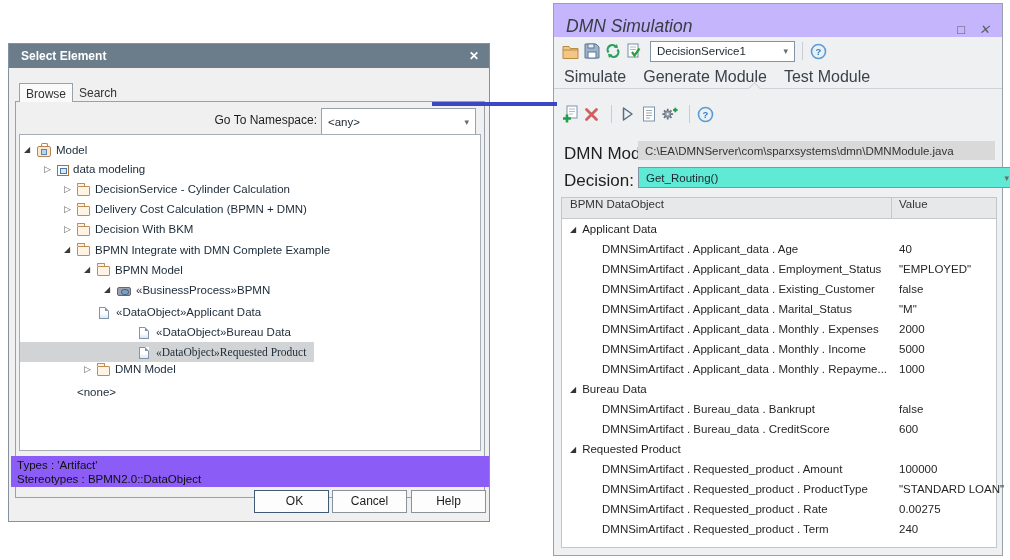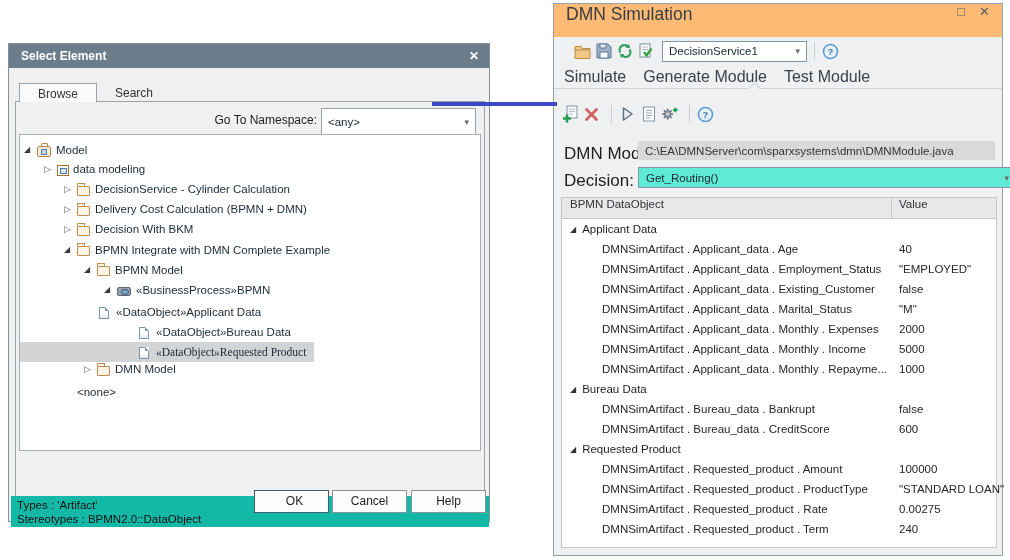--- a/index.html
+++ b/index.html
@@ -10,21 +10,21 @@
   .connector { position:absolute; left:432px; top:102px; width:125px; height:4px; background:#3c48c3; z-index:60; }
 
   
   .dlg { position:absolute; left:8px; top:43px; width:482px; height:479px; background:#f0f0f0;
          border:1px solid #84929f; z-index:10; }
   .dlg-titlebar { height:24px; background:#6b7c8a; color:#fff; display:flex; align-items:center;
                   padding:0 10px 0 12px; font-size:12px; font-weight:bold; }
   .dlg-close { margin-left:auto; font-size:12px; font-weight:bold; cursor:default; }
 
   .dlg-tabs { position:absolute; left:10px; top:39px; display:flex; font-size:12px; color:#333; z-index:3; }
-  .dtab { padding:3px 18px 3px; height:19px; }
+  .dtab { padding:3px 6px 3px; height:19px; }
   .dtab.active { background:#fafafa; border:1px solid #98a2ab; border-bottom:none; margin-bottom:-1px; }
 
   .dlg-panel { position:absolute; left:6px; top:57px; width:470px; height:397px; border:1px solid #98a2ab;
                background:#f0f0f0; }
 
   .ns-label { position:absolute; left:0; top:69px; width:308px; text-align:right; font-size:12px; color:#1e1e1e; }
   .ns-combo { position:absolute; left:312px; top:64px; width:155px; height:28px; background:#fff;
               border:1px solid #98a2ab; display:flex; align-items:center; font-size:11.5px; color:#1c2732;
               padding-left:6px; }
   .combo-arrow { margin-left:auto; padding-right:6px; color:#6a6a6a; font-size:9px; }
@@ -53,35 +53,35 @@
                           border:1px solid #c08e55; border-bottom:none; background:#fdf4e6; border-radius:1px 1px 0 0; }
   .ticon.business-process { width:14px; height:9px; margin-top:3px; background:#9aa0ac; border:1px solid #636973; border-radius:2px; }
   .ticon.business-process::before { content:''; position:absolute; left:3px; top:1px; width:6px; height:4px;
                                     background:#7e9fc6; border:1px solid #46648c; border-radius:50%; }
   .ticon.document { width:10px; height:12px; margin:1px 7px 0 2px; border:1px solid #8094ab;
                     background:linear-gradient(to bottom,#ffffff 55%,#dce6f2 100%); }
   .ticon.document::before { content:''; position:absolute; right:-1px; top:-1px; width:0; height:0;
                             border-style:solid; border-width:0 4px 4px 0; border-color:#f0f4f9 #fff #8094ab transparent; }
   .ticon.none { visibility:hidden; }
 
-  .dlg-status { position:absolute; left:2px; top:412px; width:478px; height:31px; background:#14b8a6;
-                font-size:11.5px; color:#101010; padding:2px 0 1px 6px; line-height:14px;margin-top:40px; }
+  .dlg-status { position:absolute; left:2px; top:412px; width:478px; height:31px; background:#8b5cf6;
+                font-size:11.5px; color:#101010; padding:2px 0 1px 6px; line-height:14px; }
   .btn { position:absolute; top:446px; width:75px; height:23px; background:#fdfdfd; border:1px solid #8a939c;
          font-size:12px; color:#1e1e1e; font-family:inherit; text-align:center; line-height:21px; }
   .btn.default { border:1px solid #3e5a75; }
 
   
   .win { position:absolute; left:553px; top:3px; width:450px; height:553px; background:#eef0f1;
          border:1px solid #98a2aa; }
-  .win-titlebar { height:33px; background:#fdba74; display:flex; align-items:flex-start; padding:0 12px; }
+  .win-titlebar { height:33px; background:#c4b5fd; display:flex; align-items:flex-end; padding:0 12px;font-style:italic; }
   .win-title { font-size:17.5px; color:#383d44; }
   .win-ctrls { margin-left:auto; display:flex; gap:14px; color:#5a6066; font-size:13px; }
   .win-ctrl { cursor:default; }
 
-  .tb1 { position:absolute; left:0; top:33px; height:28px; width:100%; display:flex; align-items:center; padding-left:20px; }
+  .tb1 { position:absolute; left:0; top:33px; height:28px; width:100%; display:flex; align-items:center; padding-left:8px; }
   .tbi { width:17px; height:18px; margin-right:4px; display:flex; align-items:center; justify-content:center; flex:none; }
   .vsep { width:1px; height:18px; background:#c9cdd1; margin:0 7px; flex:none; }
   .dscombo { width:145px; height:21px; background:#fff; border:1px solid #8494a2; display:flex; align-items:center;
              font-size:11.5px; color:#1c2732; padding-left:6px; margin-left:4px; flex:none; }
 
   .tb-tabs { position:absolute; left:10px; top:64px; display:flex; gap:17px; font-size:16px; color:#3a424c; }
   .tabline { position:absolute; left:0; top:84px; width:100%; height:1px; background:#cfd3d6; }
   .notch { position:absolute; left:196px; top:80px; width:9px; height:9px; background:#eef0f1;
            border-left:1px solid #cfd3d6; border-top:1px solid #cfd3d6; transform:rotate(45deg); z-index:2; }
 

